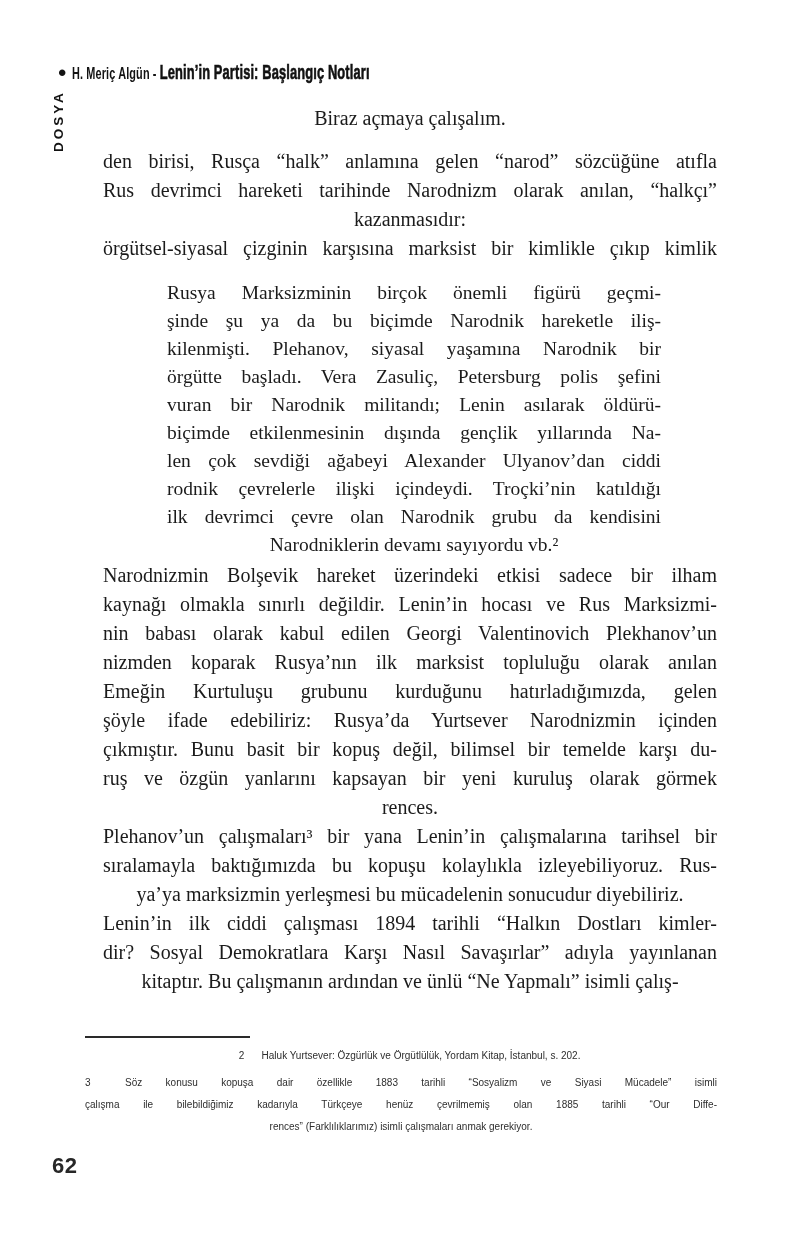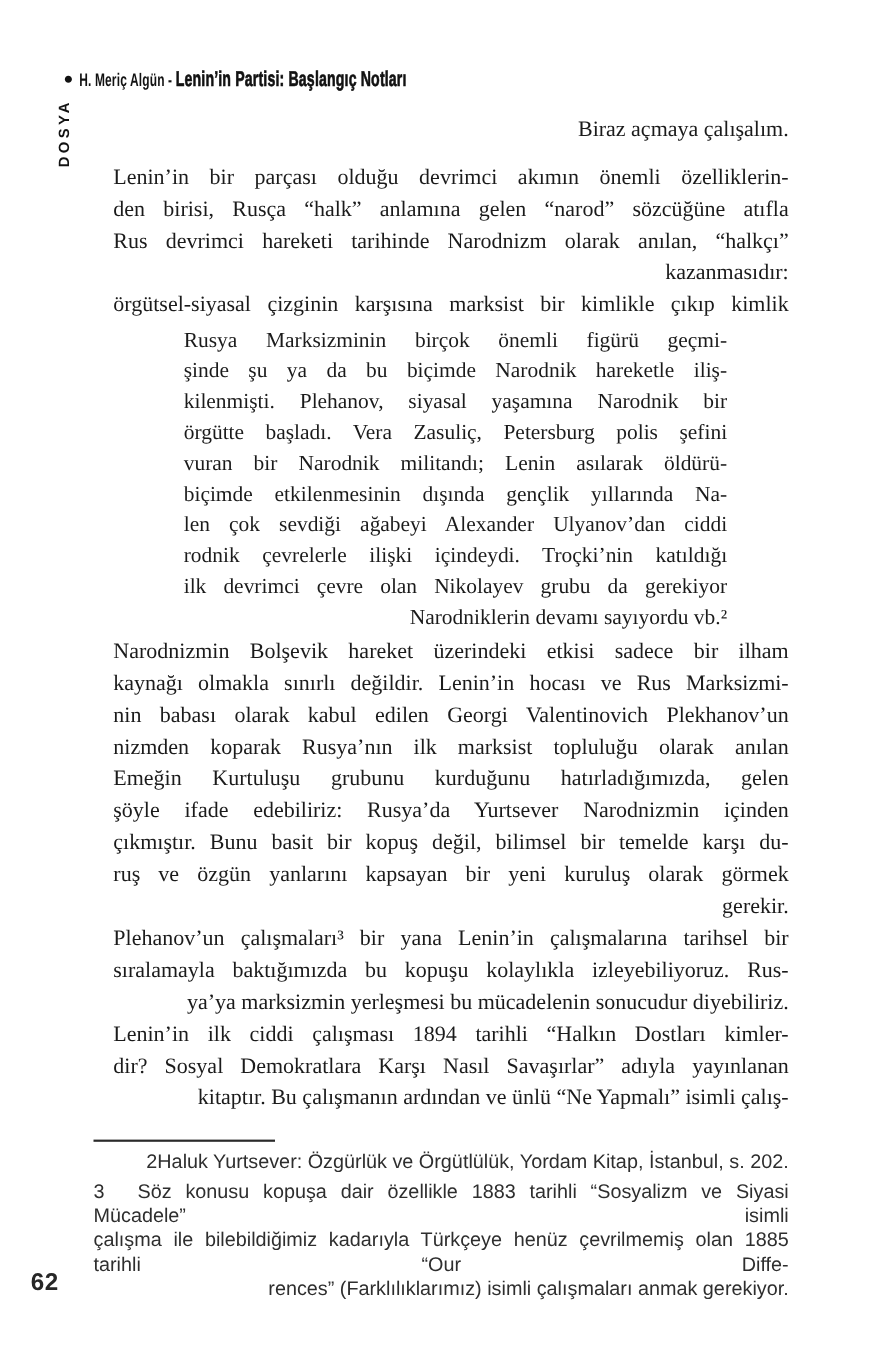--- a/index.html
+++ b/index.html
@@ -43,42 +43,42 @@
   .body-text{
     position:absolute;left:103px;top:104px;width:614px;
     font-size:20px;line-height:29px;
     color:#1b1b1b;
   }
   .para{margin:0;}
   .body-text .para:nth-child(2){margin-top:14px;}
   .para.quote{
     margin-left:64px;width:494px;
     font-size:19.5px;line-height:28px;
-    margin-top:4px;margin-bottom:2px;
+    margin-top:16px;margin-bottom:2px;
   }
-  .line{text-align:right;}
+  .line{text-align:center;}
   .line.j{text-align:justify;text-align-last:justify;}
 
   
   .footnotes{
     position:absolute;left:85px;top:1036px;width:632px;
     font-family:"Liberation Sans", sans-serif;
-    font-size:18px;line-height:22px;color:#2e2e2e;
+    font-size:10px;line-height:22px;color:#2e2e2e;
   }
   .fn-rule{
     width:165px;height:0;
     border:none;border-top:2px solid #2a2a2a;
     margin:0 0 7px 0;
   }
   .fn{margin:0 0 5px 0;}
   .fn-num{display:inline-block;width:40px;}
 
   
   .page-number{
-    position:absolute;left:28px;top:1153px;
+    position:absolute;left:52px;top:1153px;
     font-family:"Liberation Sans", sans-serif;
     font-weight:700;font-size:22px;color:#272727;
     letter-spacing:.5px;
   }
 </style>
 </head>
 <body>
 
 <div class="page">
 
@@ -87,48 +87,47 @@
     <span class="hdr"><span class="hdr-author">H. Meriç Algün - </span><span class="hdr-title">Lenin’in Partisi: Başlangıç Notları</span></span>
   </div>
 
   <div class="dosya">DOSYA</div>
 
   <div class="body-text" id="body-text">
       <div class="para">
         <div class="line">Biraz açmaya çalışalım.</div>
       </div>
       <div class="para">
-        <div class="line j">Lenin’in bir parçası olduğu devrimci akımın önemli özelliklerin-</div>
         <div class="line j">den birisi, Rusça “halk” anlamına gelen “narod” sözcüğüne atıfla</div>
         <div class="line j">Rus devrimci hareketi tarihinde Narodnizm olarak anılan, “halkçı”</div>
         <div class="line">kazanmasıdır:</div>
         <div class="line j">örgütsel-siyasal çizginin karşısına marksist bir kimlikle çıkıp kimlik</div>
       </div>
       <div class="para quote">
         <div class="line j">Rusya Marksizminin birçok önemli figürü geçmi-</div>
         <div class="line j">şinde şu ya da bu biçimde Narodnik hareketle iliş-</div>
         <div class="line j">kilenmişti. Plehanov, siyasal yaşamına Narodnik bir</div>
         <div class="line j">örgütte başladı. Vera Zasuliç, Petersburg polis şefini</div>
         <div class="line j">vuran bir Narodnik militandı; Lenin asılarak öldürü-</div>
         <div class="line j">biçimde etkilenmesinin dışında gençlik yıllarında Na-</div>
         <div class="line j">len çok sevdiği ağabeyi Alexander Ulyanov’dan ciddi</div>
         <div class="line j">rodnik çevrelerle ilişki içindeydi. Troçki’nin katıldığı</div>
-        <div class="line j">ilk devrimci çevre olan Nikolayev grubu da gerekiyor</div>
+        <div class="line j">ilk devrimci çevre olan Narodnik grubu da kendisini</div>
         <div class="line">Narodniklerin devamı sayıyordu vb.²</div>
       </div>
       <div class="para">
         <div class="line j">Narodnizmin Bolşevik hareket üzerindeki etkisi sadece bir ilham</div>
         <div class="line j">kaynağı olmakla sınırlı değildir. Lenin’in hocası ve Rus Marksizmi-</div>
         <div class="line j">nin babası olarak kabul edilen Georgi Valentinovich Plekhanov’un</div>
         <div class="line j">nizmden koparak Rusya’nın ilk marksist topluluğu olarak anılan</div>
         <div class="line j">Emeğin Kurtuluşu grubunu kurduğunu hatırladığımızda, gelen</div>
         <div class="line j">şöyle ifade edebiliriz: Rusya’da Yurtsever Narodnizmin içinden</div>
         <div class="line j">çıkmıştır. Bunu basit bir kopuş değil, bilimsel bir temelde karşı du-</div>
         <div class="line j">ruş ve özgün yanlarını kapsayan bir yeni kuruluş olarak görmek</div>
-        <div class="line">gerekir.</div>
+        <div class="line">rences.</div>
       </div>
       <div class="para">
         <div class="line j">Plehanov’un çalışmaları³ bir yana Lenin’in çalışmalarına tarihsel bir</div>
         <div class="line j">sıralamayla baktığımızda bu kopuşu kolaylıkla izleyebiliyoruz. Rus-</div>
         <div class="line">ya’ya marksizmin yerleşmesi bu mücadelenin sonucudur diyebiliriz.</div>
       </div>
       <div class="para">
         <div class="line j">Lenin’in ilk ciddi çalışması 1894 tarihli “Halkın Dostları kimler-</div>
         <div class="line j">dir? Sosyal Demokratlara Karşı Nasıl Savaşırlar” adıyla yayınlanan</div>
         <div class="line">kitaptır. Bu çalışmanın ardından ve ünlü “Ne Yapmalı” isimli çalış-</div>

